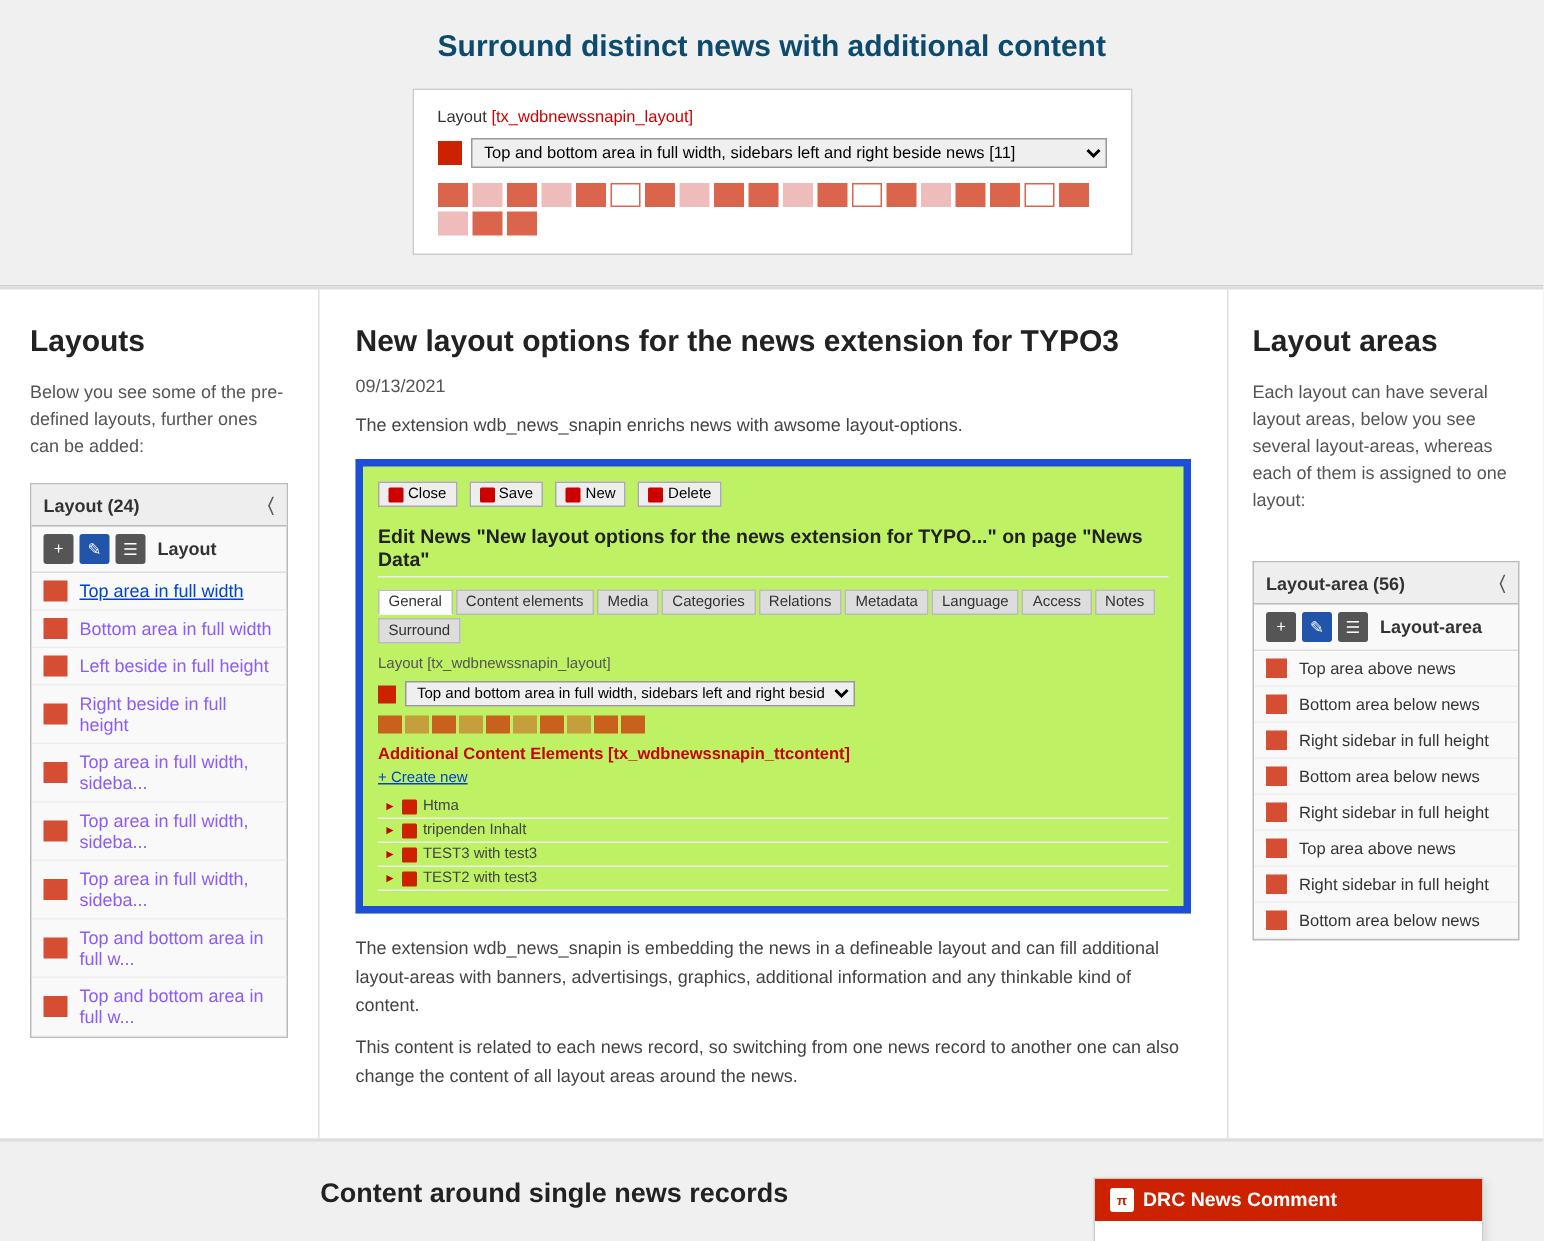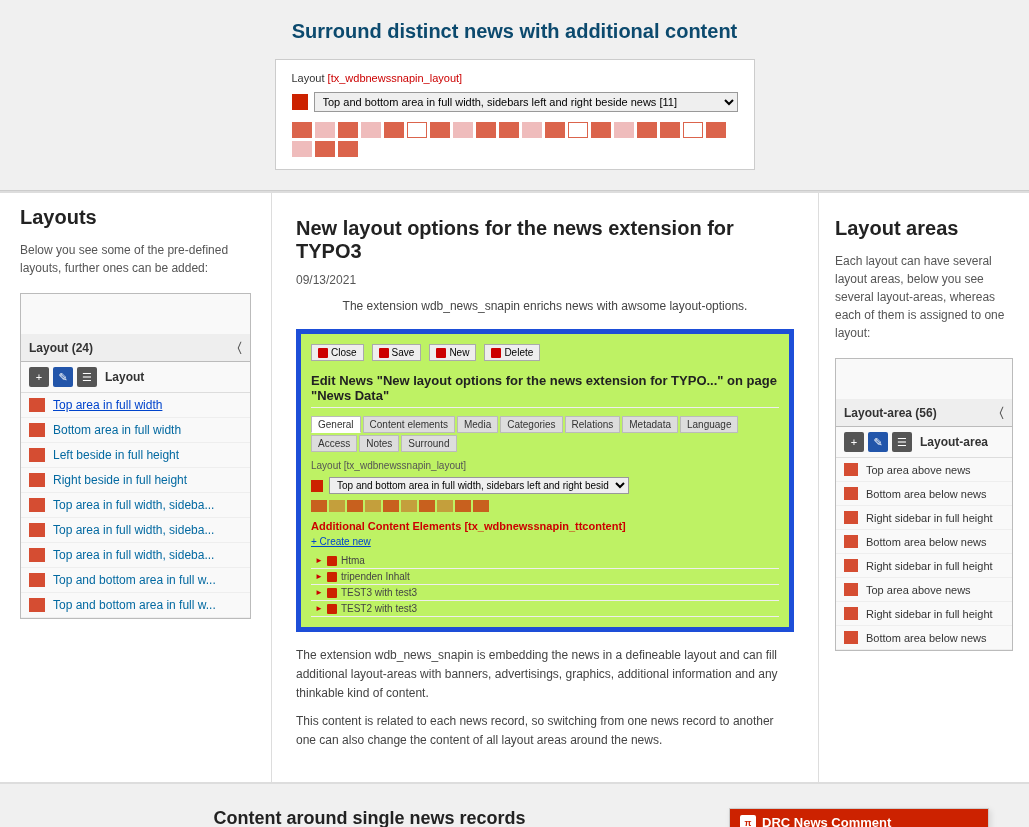--- a/index.html
+++ b/index.html
@@ -71,23 +71,23 @@
 
     
     .three-col {
       display: flex;
       background: white;
       border-top: 2px solid #ddd;
     }
 
     
     .left-sidebar {
-      width: 272px;
+      width: 213px;
       flex-shrink: 0;
-      padding: 13px 20px;
+      padding: 24px 20px;
       border-right: 1px solid #ddd;
     }
     .left-sidebar h2 {
       font-size: 20px;
       font-weight: bold;
       margin-bottom: 12px;
       color: #222;
     }
     .left-sidebar p {
       font-size: 12px;
@@ -100,21 +100,20 @@
       border: 1px solid #bbb;
       background: #f9f9f9;
     }
     .list-header {
       display: flex;
       align-items: center;
       justify-content: space-between;
       padding: 5px 8px;
       border-bottom: 1px solid #bbb;
       background: #eee;
-      margin-top: 40px;
     }
     .list-header-label {
       font-size: 12px;
       font-weight: bold;
     }
     .list-header-icon {
       font-size: 14px;
       cursor: pointer;
       color: #555;
     }
@@ -153,21 +152,21 @@
       background: #cc2200;
       flex-shrink: 0;
       opacity: 0.8;
     }
     .list-item .item-text {
       font-size: 12px;
       color: #0044cc;
       text-decoration: underline;
     }
     .list-item .item-text.no-link {
-      color: #0369a1;
+      color: #8b5cf6;
       text-decoration: none;
     }
 
     
     .center-content {
       flex: 1;
       padding: 24px 24px;
       border-right: 1px solid #ddd;
     }
     .center-content h2 {
@@ -179,21 +178,20 @@
     .center-content .date {
       font-size: 12px;
       color: #555;
       margin-bottom: 10px;
     }
     .center-content .intro-text {
       font-size: 12px;
       color: #444;
       margin-bottom: 14px;
       line-height: 1.5;
-      text-align: center;
     }
 
     
     .preview-box {
       border: 5px solid #1d4ed8;
       background: #bef264;
       padding: 10px;
       margin-bottom: 14px;
     }
     .preview-toolbar {
@@ -328,21 +326,21 @@
     .right-sidebar h2 {
       font-size: 20px;
       font-weight: bold;
       color: #222;
       margin-bottom: 12px;
     }
     .right-sidebar p {
       font-size: 12px;
       color: #555;
       line-height: 1.5;
-      margin-bottom: 16px;
+      margin-bottom: 32px;
     }
 
     .right-list-container {
       border: 1px solid #bbb;
       background: #f9f9f9;
     }
     .right-list-item {
       display: flex;
       align-items: center;
       padding: 5px 8px;

